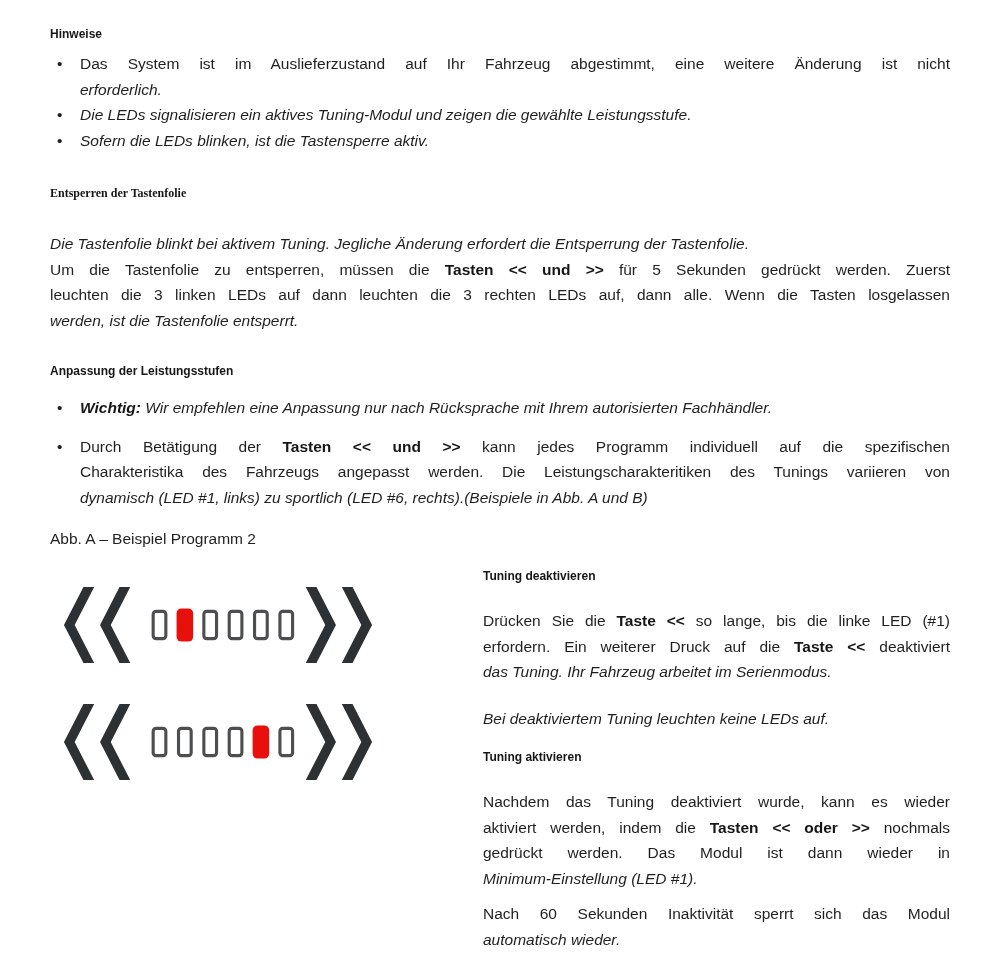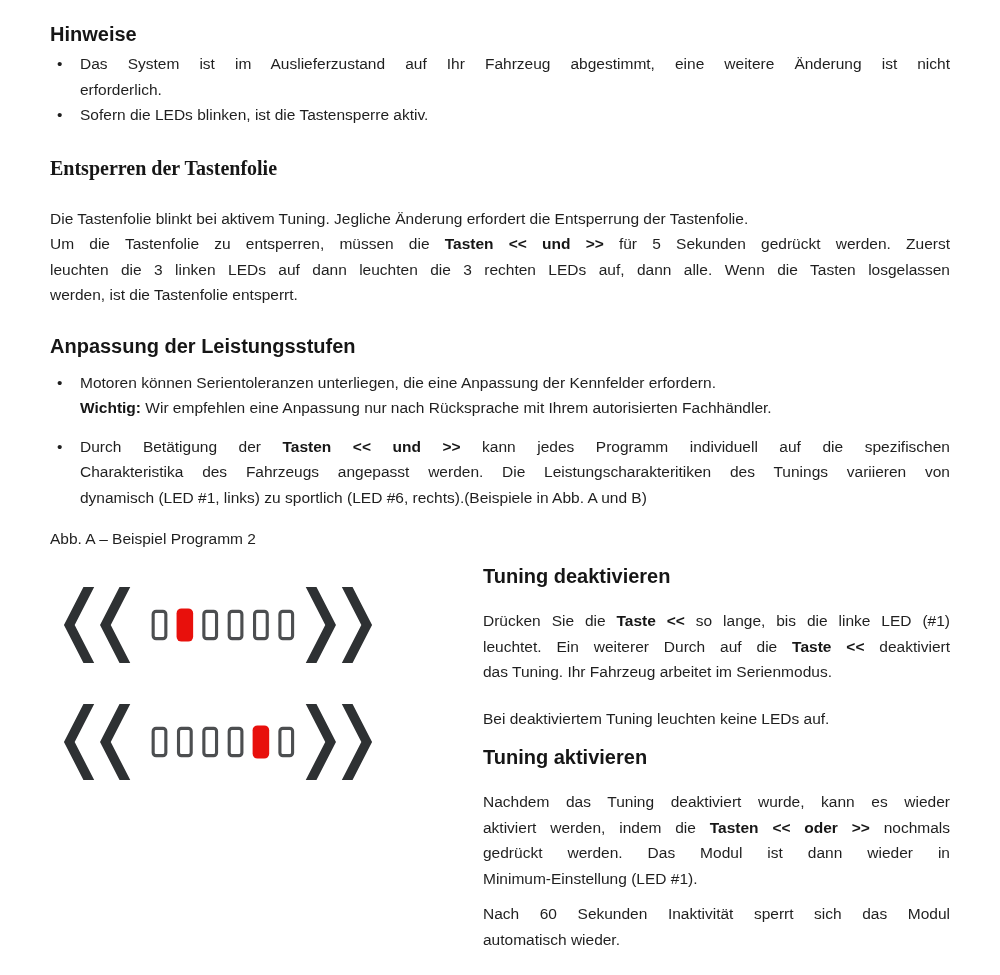--- a/index.html
+++ b/index.html
@@ -8,24 +8,24 @@
     width:1000px;height:975px;
     box-sizing:border-box;
     padding:24px 50px 0 50px;
     background:#ffffff;
     font-family:"Liberation Sans","DejaVu Sans",sans-serif;
     font-size:15.5px;
     line-height:25.5px;
     color:#1f1f1f;
     overflow:hidden;
   }
-  h3{font-size:20px;line-height:21px;margin:0;font-weight:700;color:#161616;}
+  h3{font-size:12px;line-height:21px;margin:0;font-weight:700;color:#161616;}
   p{margin:0;}
   .jline{text-align:justify;text-align-last:justify;}
-  .lline{text-align:left;}
+  .lline{text-align:left;font-style:italic;}
   .bullets{list-style:none;margin:6px 0 0 0;padding:0;}
   .bullets li{position:relative;padding-left:30px;}
   .bullets li::before{content:"\2022";position:absolute;left:7px;top:0;}
   .h-entsperren{margin-top:30px;font-family:Liberation Serif, serif;}
   .p-entsperren{margin-top:27px;}
   .h-anpassung{margin-top:28px;}
   .bullets-anpassung{margin-top:13px;}
   .bullets-anpassung li + li{margin-top:13px;}
   .two-col{display:grid;grid-template-columns:433px 1fr;margin-top:16px;}
   .fig-caption{margin:0;}
@@ -46,38 +46,42 @@
   <h3>Hinweise</h3>
   <ul class="bullets">
     <li>
       <div>
           <div class="jline"><span>Das System ist im Auslieferzustand auf Ihr Fahrzeug abgestimmt, eine weitere Änderung ist nicht</span></div>
           <div class="lline"><span>erforderlich.</span></div>
         </div>
     </li>
     <li>
       <div>
+          <div class="lline"><span>Die LEDs signalisieren ein aktives Tuning-Modul und zeigen die gewählte Leistungsstufe.</span></div>
+        </div>
+    </li>
+    <li>
+      <div>
           <div class="lline"><span>Sofern die LEDs blinken, ist die Tastensperre aktiv.</span></div>
         </div>
     </li>
   </ul>
 
   <h3 class="h-entsperren">Entsperren der Tastenfolie</h3>
   <div class="p-entsperren">
       <div class="lline"><span>Die Tastenfolie blinkt bei aktivem Tuning. Jegliche Änderung erfordert die Entsperrung der Tastenfolie.</span></div>
       <div class="jline"><span>Um die Tastenfolie zu entsperren, müssen die </span><strong>Tasten &lt;&lt; und &gt;&gt;</strong><span> für 5 Sekunden gedrückt werden. Zuerst</span></div>
       <div class="jline"><span>leuchten die 3 linken LEDs auf dann leuchten die 3 rechten LEDs auf, dann alle. Wenn die Tasten losgelassen</span></div>
       <div class="lline"><span>werden, ist die Tastenfolie entsperrt.</span></div>
     </div>
 
   <h3 class="h-anpassung">Anpassung der Leistungsstufen</h3>
   <ul class="bullets bullets-anpassung">
     <li>
       <div>
-          <div class="lline"><span>Motoren können Serientoleranzen unterliegen, die eine Anpassung der Kennfelder erfordern.</span></div>
           <div class="lline"><strong>Wichtig:</strong><span> Wir empfehlen eine Anpassung nur nach Rücksprache mit Ihrem autorisierten Fachhändler.</span></div>
         </div>
     </li>
     <li>
       <div>
           <div class="jline"><span>Durch Betätigung der </span><strong>Tasten &lt;&lt; und &gt;&gt;</strong><span> kann jedes Programm individuell auf die spezifischen</span></div>
           <div class="jline"><span>Charakteristika des Fahrzeugs angepasst werden. Die Leistungscharakteritiken des Tunings variieren von</span></div>
           <div class="lline"><span>dynamisch (LED #1, links) zu sportlich (LED #6, rechts).(Beispiele in Abb. A und B)</span></div>
         </div>
     </li>
@@ -111,21 +115,21 @@
           <rect x="223.5" y="32" width="13" height="28" rx="3" fill="#ffffff" stroke="#4c4e50" stroke-width="3.2"></rect>
           <polygon points="261,7 250,7 270,46 250,85 261,85 281,46" fill="#2e3133"></polygon>
           <polygon points="298,7 287,7 307,46 287,85 298,85 318,46" fill="#2e3133"></polygon>
         </svg>
     </div>
 
     <div class="text-col">
       <h3>Tuning deaktivieren</h3>
       <div class="para">
           <div class="jline"><span>Drücken Sie die </span><strong>Taste &lt;&lt;</strong><span> so lange, bis die linke LED (#1)</span></div>
-          <div class="jline"><span>leuchtet. Ein weiterer Durch auf die </span><strong>Taste &lt;&lt;</strong><span> deaktiviert</span></div>
+          <div class="jline"><span>erfordern. Ein weiterer Druck auf die </span><strong>Taste &lt;&lt;</strong><span> deaktiviert</span></div>
           <div class="lline"><span>das Tuning. Ihr Fahrzeug arbeitet im Serienmodus.</span></div>
         </div>
       <div class="para">
           <div class="lline"><span>Bei deaktiviertem Tuning leuchten keine LEDs auf.</span></div>
         </div>
 
       <h3 class="h-aktivieren">Tuning aktivieren</h3>
       <div class="para">
           <div class="jline"><span>Nachdem das Tuning deaktiviert wurde, kann es wieder</span></div>
           <div class="jline"><span>aktiviert werden, indem die </span><strong>Tasten &lt;&lt; oder &gt;&gt;</strong><span> nochmals</span></div>

